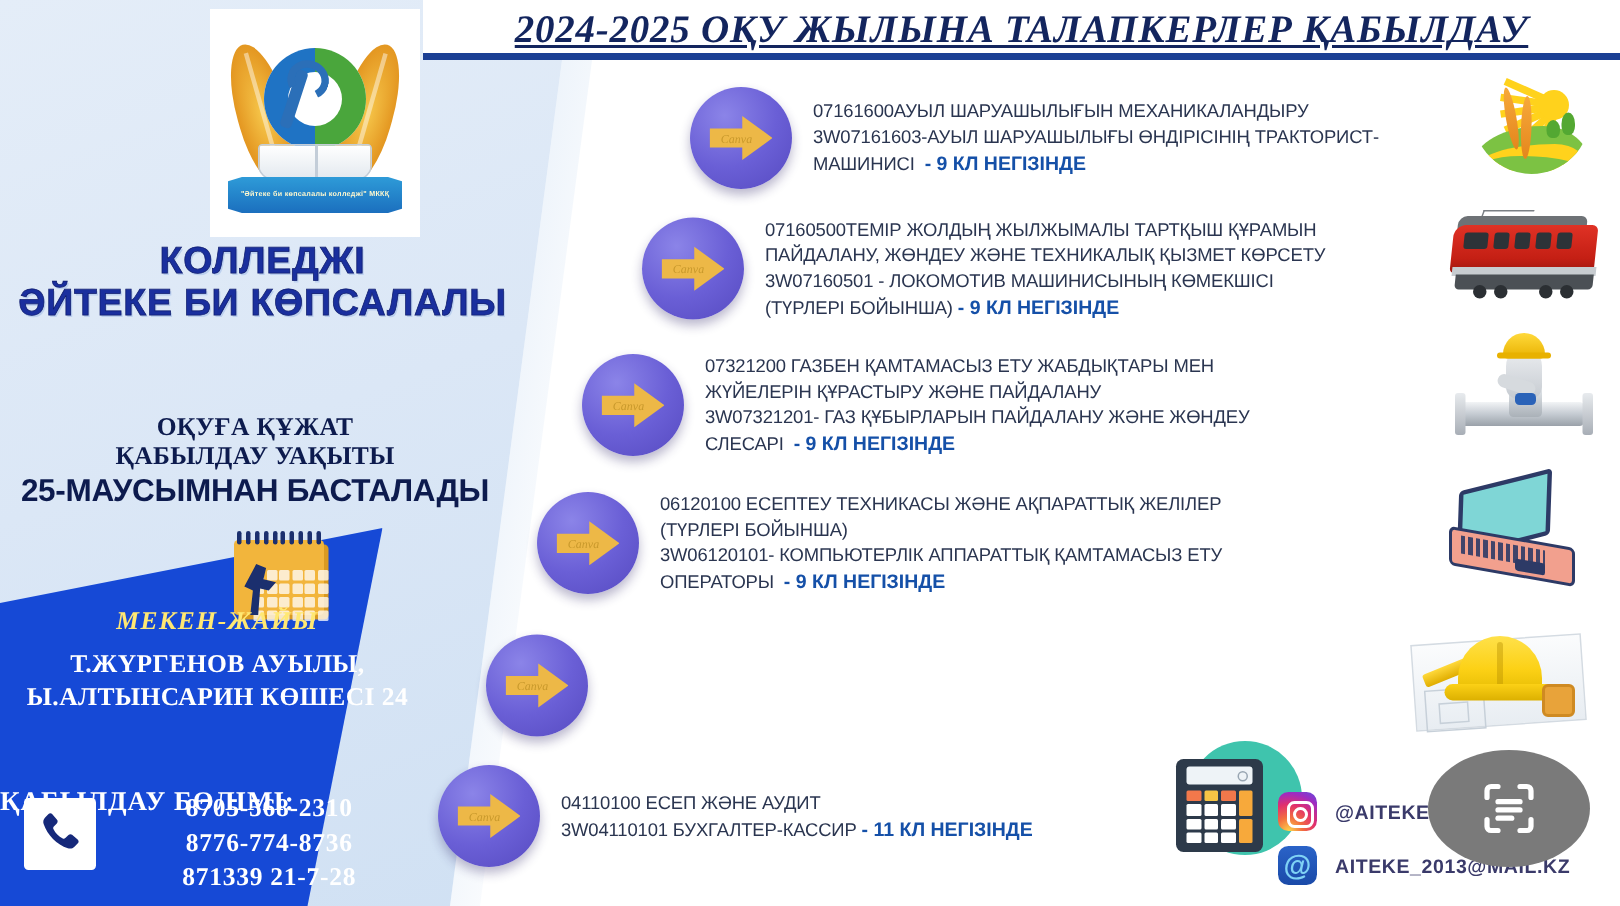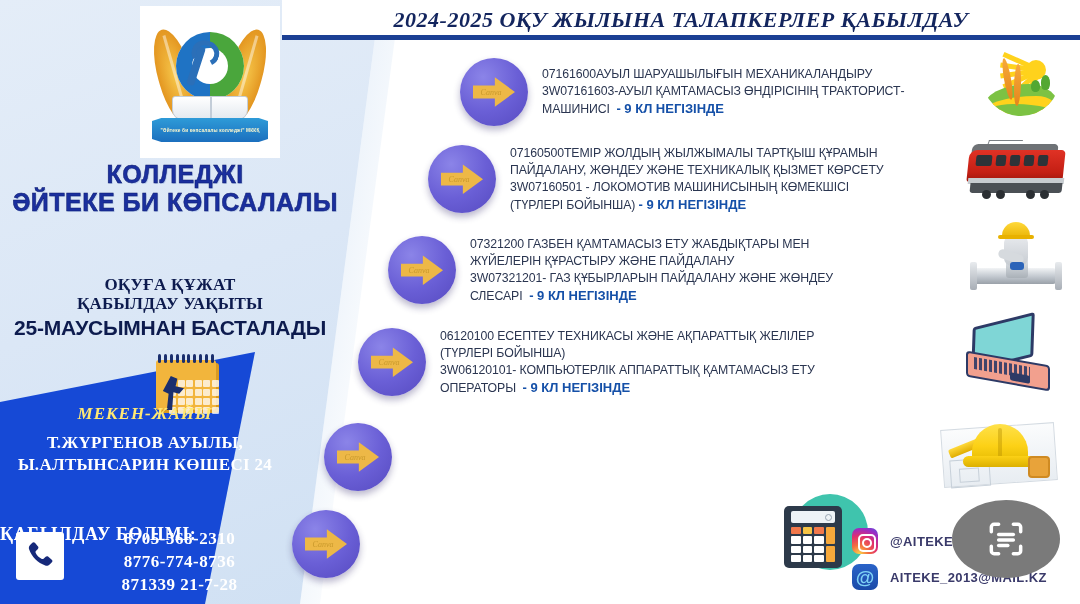--- a/index.html
+++ b/index.html
@@ -30,22 +30,23 @@
 
   
   .title-bar {
     position:absolute; left:282px; top:0; width:798px; height:40px;
     background:linear-gradient(180deg,#ffffff 0%,#ffffff 88%, #1b3f94 88%, #1b3f94 100%);
     z-index:6; display:flex; align-items:center; justify-content:center;
   }
   .title-bar .title-text {
     font-family:"Liberation Serif", serif;
     font-weight:bold; font-style:italic;
-    font-size:22px; color:#13255e; letter-spacing:.5px;
+    font-size:26px; color:#13255e; letter-spacing:.5px;
     white-space:nowrap;
+    text-decoration:underline;
   }
   .title-underline {
     position:absolute; left:282px; top:36px; width:798px; height:4px;
     background:#1b3f94; z-index:7;
   }
 
   
   .emblem-box {
     position:absolute; left:140px; top:6px; width:140px; height:152px;
     background:#ffffff; z-index:4;
@@ -574,21 +575,21 @@
   <div class="content">
 
     <div class="row" style="left:180px; top:18px; width:560px;">
       <div class="bullet">
         <div class="arrow">
             <span>Canva</span>
           </div>
       </div>
       <div class="row-text">
         <div>07161600АУЫЛ ШАРУАШЫЛЫҒЫН МЕХАНИКАЛАНДЫРУ</div>
-        <div>3W07161603-АУЫЛ ҚАМТАМАСЫЗ ӨНДІРІСІНІҢ ТРАКТОРИСТ-</div>
+        <div>3W07161603-АУЫЛ ШАРУАШЫЛЫҒЫ ӨНДІРІСІНІҢ ТРАКТОРИСТ-</div>
         <div><span>МАШИНИСІ</span>&nbsp;&nbsp;<span class="hl">- 9 КЛ НЕГІЗІНДЕ</span></div>
       </div>
     </div>
 
     <div class="row" style="left:148px; top:105px; width:600px;">
       <div class="bullet">
         <div class="arrow">
             <span>Canva</span>
           </div>
       </div>
@@ -634,20 +635,24 @@
             <span>Canva</span>
           </div>
       </div>
     </div>
 
     <div class="row" style="left:12px; top:470px; width:560px;">
       <div class="bullet">
         <div class="arrow">
             <span>Canva</span>
           </div>
+      </div>
+      <div class="row-text">
+        <div>04110100 ЕСЕП ЖӘНЕ АУДИТ</div>
+        <div><span>3W04110101 БУХГАЛТЕР-КАССИР</span>&nbsp;<span class="hl">- 11 КЛ НЕГІЗІНДЕ</span></div>
       </div>
     </div>
   </div>
 
   <div class="pic agri">
     <div class="agri-circle">
       <div class="ray" style="transform:rotate(-60deg)"></div>
       <div class="ray" style="transform:rotate(-42deg)"></div>
       <div class="ray" style="transform:rotate(-24deg)"></div>
       <div class="ray" style="transform:rotate(-8deg)"></div>

